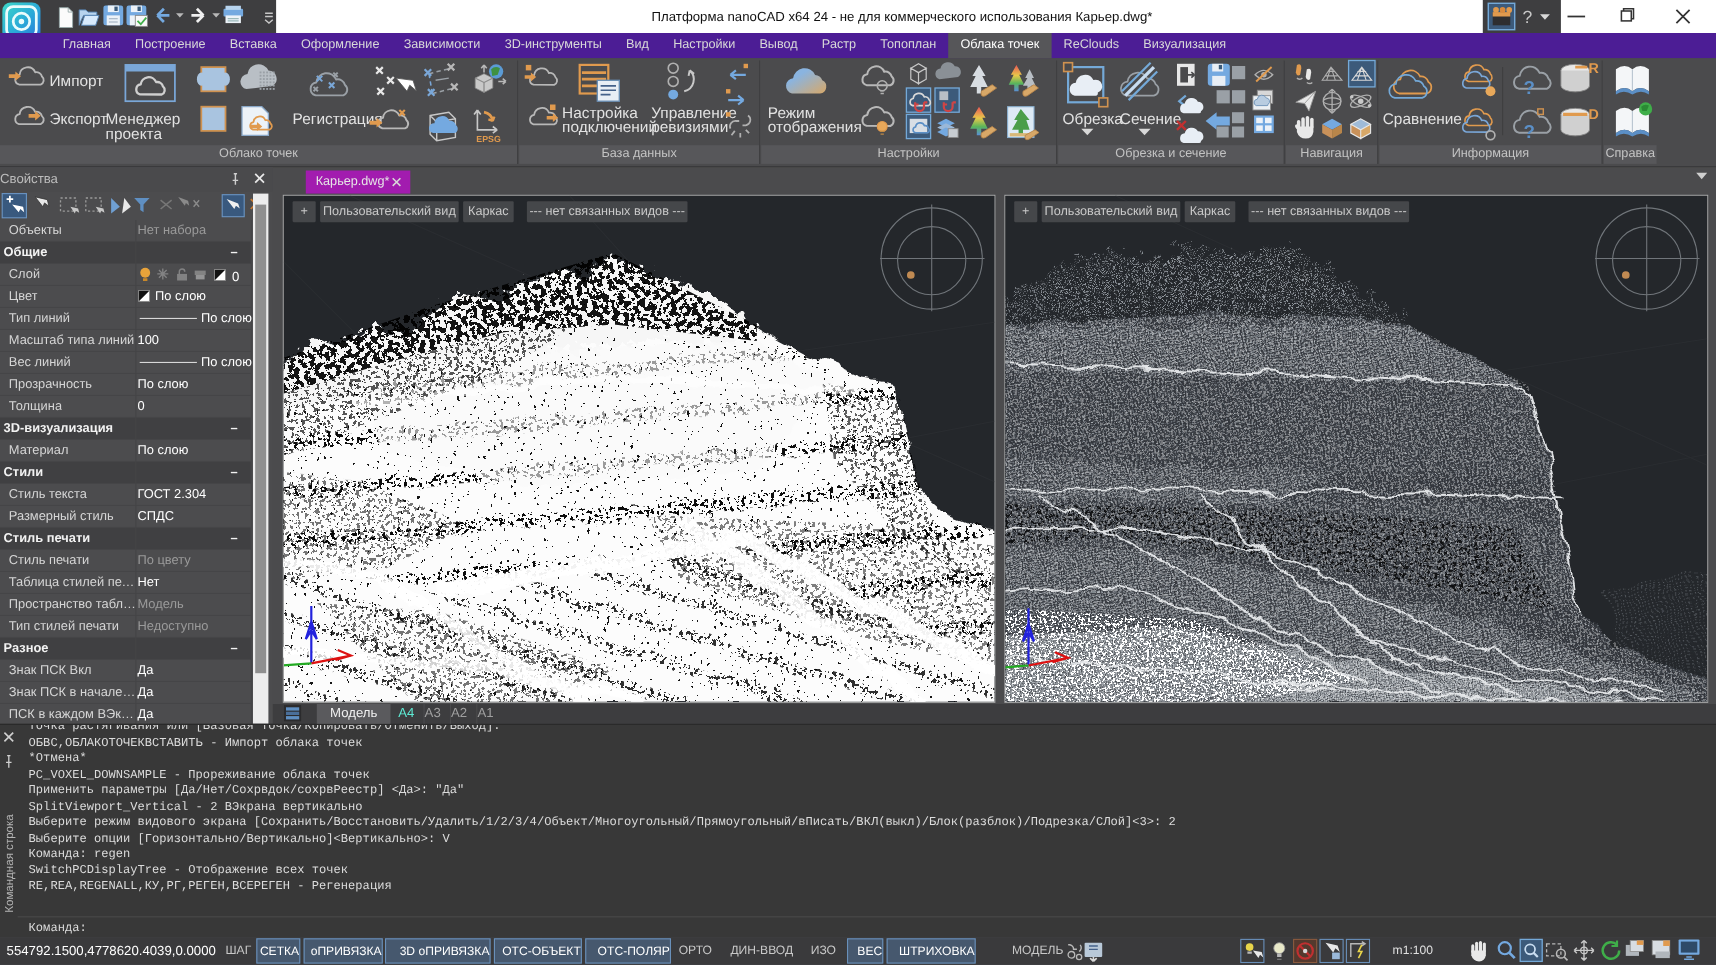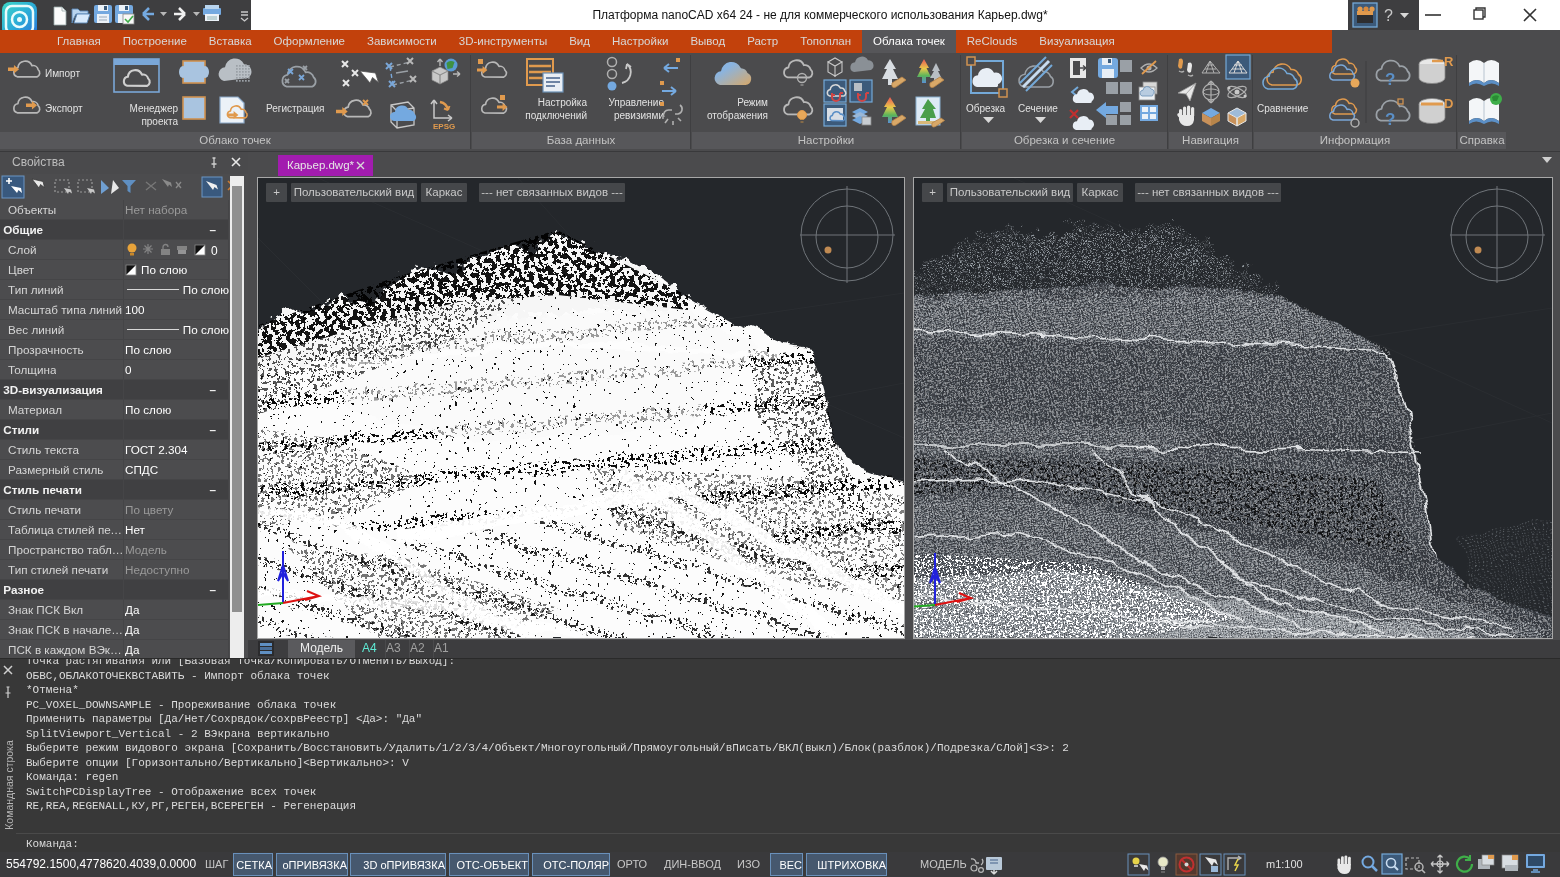--- a/index.html
+++ b/index.html
@@ -1,28 +1,28 @@
 <!DOCTYPE html>
 <html><head><meta charset="utf-8">
 <style>
 *{margin:0;padding:0;box-sizing:border-box}
 html,body{width:1560px;height:877px;overflow:hidden;background:#4b4b4d;font-family:"Liberation Sans",sans-serif;}
 .abs{position:absolute}
 #titlebar{position:absolute;left:0;top:0;width:1560px;height:30px;background:#fff}
 #qat{position:absolute;left:0;top:0;width:251px;height:30px;background:#3e3e40}
 #title-text{position:absolute;left:40px;top:0;width:1560px;height:30px;text-align:center;line-height:30px;font-size:12px;color:#111}
 #helpbox{position:absolute;left:1348px;top:0;width:71px;height:30px;background:#3e3e40}
-#tabrow{position:absolute;left:0;top:30px;width:1332px;height:23px;background:#c2410c}
+#tabrow{position:absolute;left:0;top:30px;width:1560px;height:23px;background:#4c1d95}
 .rtab{float:left;color:#d8d8d8;font-size:11.5px;line-height:23px;padding:0 11px;white-space:nowrap}
 .rtab.active{background:#565659;color:#fff}
 #ribbon{position:absolute;left:0;top:53px;width:1560px;height:99px;background:#4b4b4d;border-bottom:1px solid #39393b}
 .rgroup{position:absolute;top:0;height:96px}
 .glabel{position:absolute;left:0;right:0;bottom:0;height:17px;background:#57575a;color:#c3c3c3;font-size:11.5px;text-align:center;line-height:16px;white-space:nowrap}
 .gsep{position:absolute;top:2px;width:1px;height:94px;background:#3f3f41}
-.btext{position:absolute;color:#e2e2e2;font-size:10px;text-align:right;line-height:13px;white-space:nowrap}
+.btext{position:absolute;color:#e2e2e2;font-size:14px;text-align:left;line-height:13px;white-space:nowrap}
 #props{position:absolute;left:0;top:152px;width:248px;height:506px;background:#4c4c4e}
 #cmd{position:absolute;left:0;top:658px;width:1560px;height:194px;background:#383838;border-top:1px solid #2a2a2a;overflow:hidden}
 #statusbar{position:absolute;left:0;top:852px;width:1560px;height:25px;background:#3a3a3c}
 .vp{position:absolute;top:177px;height:462px;background:#24272b;border:1px solid #a8a8a8}
 .vpbtn{position:absolute;top:5px;height:19px;background:#45474a;color:#c9c9c9;font-size:11.5px;line-height:19px;text-align:center;border-radius:1px}
 .prow{position:relative;height:20px;border-bottom:1px solid #454547;font-size:11.7px;color:#d6d6d6;line-height:19px}
 .prow .lbl{position:absolute;left:8px;top:0;max-width:116px;overflow:hidden;white-space:nowrap;text-overflow:ellipsis}
 .prow .val{position:absolute;left:125px;top:0;color:#fff}
 .prow .val.dis{color:#9a9a9a}
 .psec{position:relative;height:20px;background:#404042;border-bottom:1px solid #454547;font-size:11.7px;font-weight:bold;color:#f2f2f2;line-height:19px}
@@ -535,21 +535,21 @@
         <path d="M0,4 Q8,-2 15,4 Q22,-2 30,4 V24 Q22,18 15,24 Q8,18 0,24 Z" fill="#f4f6f8"></path>
         <path d="M15,4 V24" stroke="#b8c4d0" stroke-width="1"></path>
         <path d="M0,24 Q8,18 15,24 Q22,18 30,24 l0,3 q-7,-5 -15,0 q-8,-5 -15,0 z" fill="#5b8fc6"></path>
         <circle cx="27" cy="2" r="6" fill="#3fae49"></circle>
         <path d="M23,0 a6,6 0 0 1 7,-1 l-2,5 -4,0 z" fill="#2a8a34"></path>
       </g>
     </svg>
 </div>
 <div id="props">
  <div style="position:absolute;left:0;top:0;width:248px;height:22px;background:#4a4a4c;color:#bdbdbd;font-size:12px;line-height:21px">
-   <span style="padding-left:12px">Свойства</span>
+   <span style="padding-left:0">Свойства</span>
    <svg class="abs" style="right:6px;top:4px" width="32" height="14" viewBox="0 0 32 14">
         <path d="M4 2v6M1.5 8h5M4 8v4M2.5 2h3" stroke="#cfcfcf" stroke-width="1.3" fill="none"></path>
         <path d="M22 2l8 8M30 2l-8 8" stroke="#e8e8e8" stroke-width="1.6"></path>
       </svg>
  </div>
  <svg class="abs" style="left:0;top:22px" width="248" height="26" viewBox="0 0 248 26">
    <rect x="2" y="2" width="22" height="22" fill="#39597e" stroke="#6a95c4" stroke-width="1"></rect>
    <path d="M6 7h6M9 4v6" stroke="#fff" stroke-width="1.6"></path>
       <path d="M11 12l6 7 1.5-3 3.5 3-1-5z" fill="#fff"></path>
    <path d="M32 5l7 9 1.5-3.5 4 3-1.5-6z" fill="#e8e8e8" stroke="#333" stroke-width="0.7"></path>

